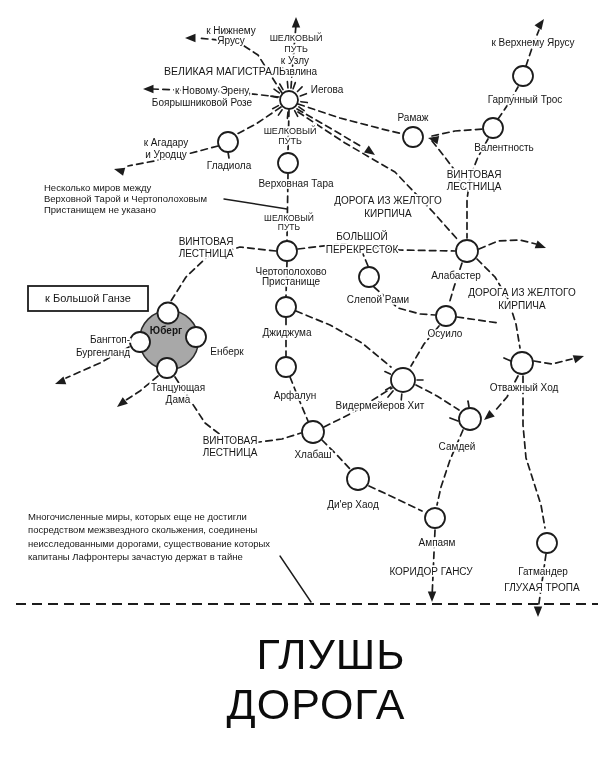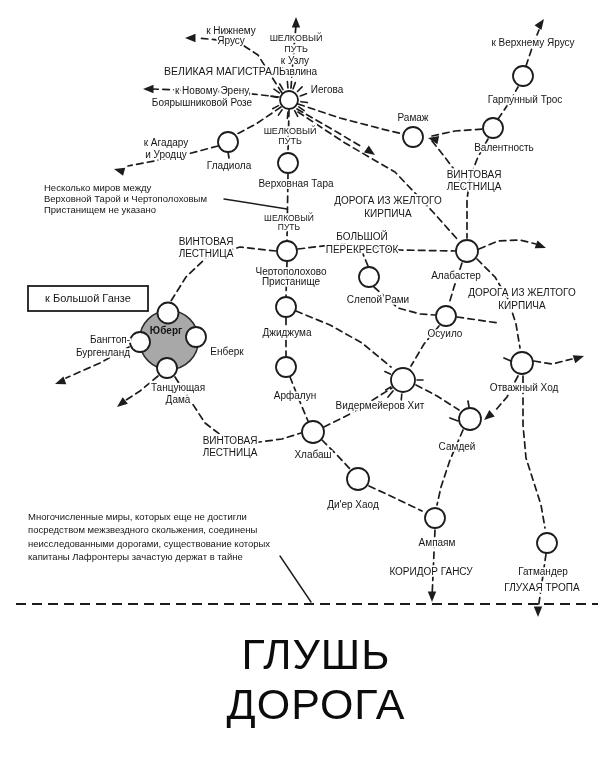--- a/index.html
+++ b/index.html
@@ -12,21 +12,21 @@
   .tick{stroke:#1c1c1c;stroke-width:1.7;stroke-linecap:round;}
   .ray{stroke:#1c1c1c;stroke-width:1.6;stroke-linecap:round;}
   .node{fill:#fff;stroke:#1c1c1c;stroke-width:1.8;}
   .blob{fill:#a8a8a8;stroke:#2c2c2c;stroke-width:1.5;}
   .arrowhead{fill:#1c1c1c;stroke:none;}
   .maplabel{fill:#161616;stroke:#fff;stroke-width:3.5;paint-order:stroke;
             font-family:"Liberation Sans",sans-serif;}
   .maplabel.nohalo{stroke:none;}
   .boxrect{fill:#fff;stroke:#1c1c1c;stroke-width:1.8;}
   #big-title{position:absolute;left:316px;top:629px;transform:translateX(-50%);
-             text-align:center;font-size:43px;line-height:50px;letter-spacing:1px;
+             text-align:right;font-size:43px;line-height:50px;letter-spacing:1px;
              color:#0c0c0c;white-space:nowrap;font-weight:400;}
 </style>
 </head>
 <body>
 
 <div id="page">
   <svg id="map-svg" width="600" height="763" viewBox="0 0 600 763">
     <g id="layer-edges">
         <polyline points="291,88 293,60 296,25" class="edge "></polyline>
         <polyline points="282,93 258,55 238,42 198,38" class="edge "></polyline>

